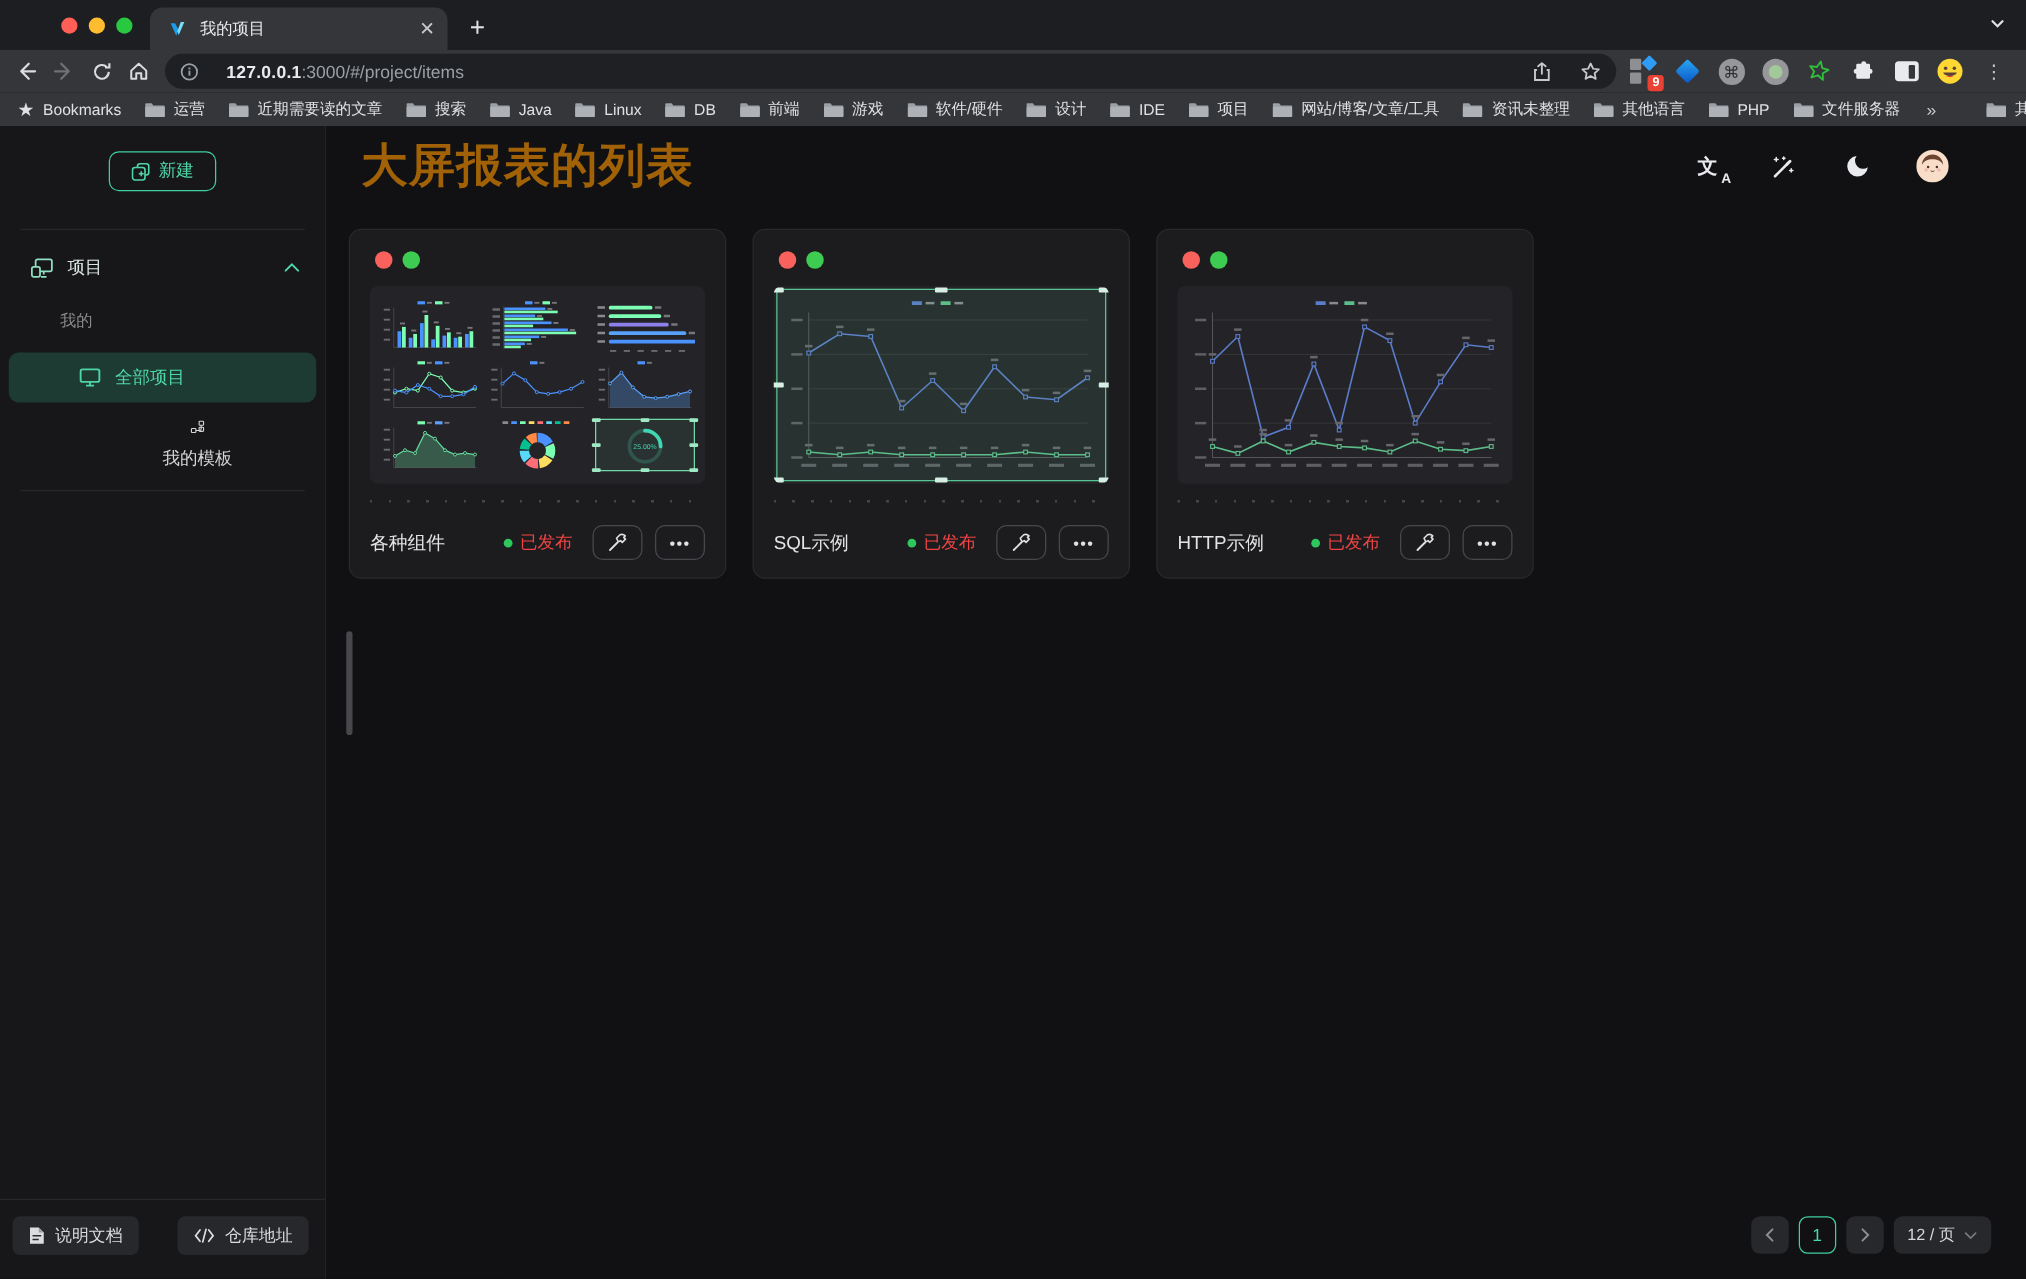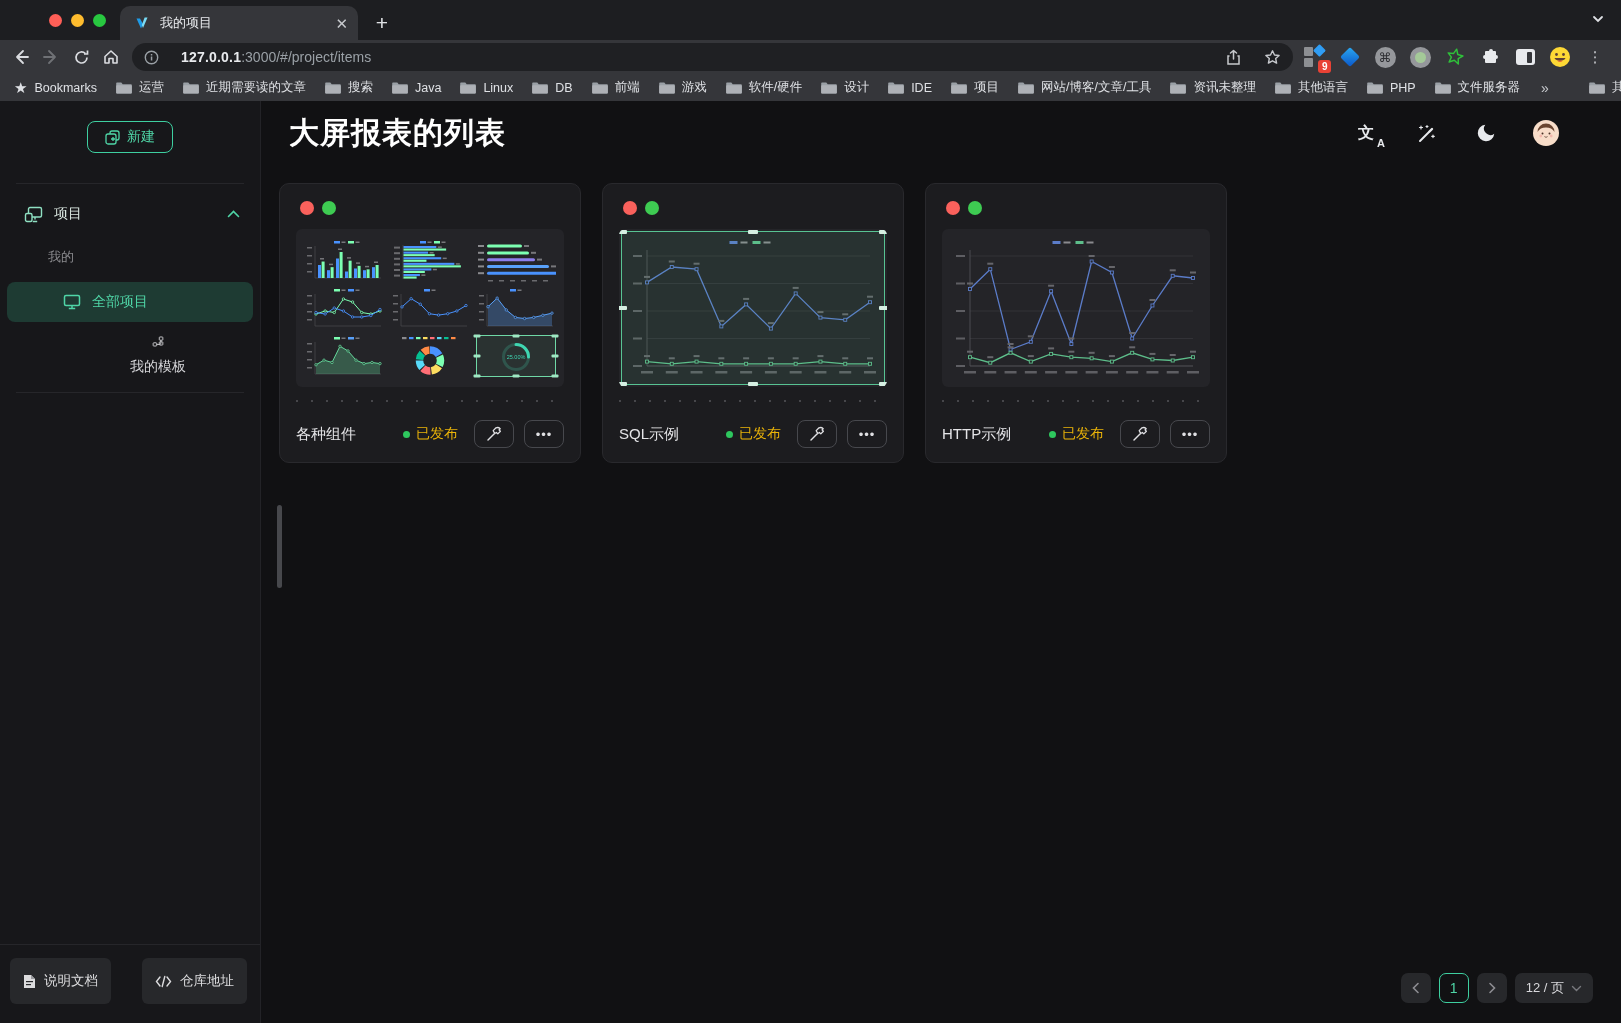--- a/index.html
+++ b/index.html
@@ -57,42 +57,42 @@
   .nav-section { display:flex; align-items:center; gap:11px; padding:21px 20px 0 24px;
     color:#d9e6e0; font-size:14px; }
   .nav-section .chev { margin-left:auto; }
   .group-label { color:#8a8a8e; font-size:13px; padding:25px 0 0 48px; }
   .nav-item { height:40px; margin:16px 7px 0; border-radius:8px; display:flex; align-items:center;
     gap:11px; padding-left:56px; color:#d5d5d8; font-size:14px; }
   .nav-item.selected { background:#1e3b33; color:#4fd6a7; }
   .nav-item.toplevel { padding-left:17px; }
   .sidebar-footer { margin-top:auto; border-top:1px solid #26262a; padding:13px 10px 19px;
     display:flex; gap:31px; }
-  .footer-btn { height:46px; background:#27282b; border-radius:6px; display:flex; align-items:center;
+  .footer-btn { height:31px; background:#27282b; border-radius:6px; display:flex; align-items:center;
     gap:8px; padding:0 13px; font-size:13.5px; color:#dcdcde; }
 
   .main { flex:1; position:relative; background:#111113; }
   .page-header { height:64px; display:flex; align-items:center; padding:0 62px 0 28px; }
-  .page-title { font-size:30px; color:#ffffff; letter-spacing:1px; }
+  .page-title { font-size:37px; color:#a16207; letter-spacing:1px; }
   .header-icons { margin-left:auto; display:flex; align-items:center; gap:34px; }
   .hicon { width:26px; height:26px; display:flex; align-items:center; justify-content:center; color:#e8eaed; }
   .transl { font-size:16px; font-weight:600; position:relative; }
   .transl i { font-style:normal; font-size:11px; position:absolute; right:-6px; bottom:-3px; }
 
   .cards { display:flex; gap:21px; padding:18px 0 0 18px; }
   .card { width:302px; height:280px; background:#1c1c1f; border:1px solid #29292d; border-radius:10px;
     padding:12px 16px 14px; display:flex; flex-direction:column; }
   .card-dots { display:flex; gap:8px; padding:5px 0 0 4px; }
   .cdot { width:14px; height:14px; border-radius:50%; }
   .thumb { margin-top:14px; height:158px; background:#242428; border-radius:6px; position:relative; overflow:hidden; }
   .dotline { margin-top:13px; height:2px;
     background-image:repeating-linear-gradient(to right,#46464a 0 2px,transparent 2px 15px); }
   .card-footer { margin-top:auto; display:flex; align-items:center; }
   .card-name { font-size:15px; color:#e4e4e7; }
-  .status { margin-left:auto; display:flex; align-items:center; gap:6px; font-size:14px; color:#eab308; }
+  .status { margin-left:auto; display:flex; align-items:center; gap:6px; font-size:14px; color:#ef4444; }
   .sdot { width:7px; height:7px; border-radius:50%; }
   .cbtn { width:40px; height:28px; border:1px solid #47484d; border-radius:8px; background:transparent;
     display:flex; align-items:center; justify-content:center; margin-left:10px; color:#e0e0e3; }
   .cbtn:first-of-type { margin-left:16px; }
   .cbtn .dots { font-size:13px; letter-spacing:1px; color:#e0e0e3; }
 
   .mini-grid { position:absolute; inset:8px 6px; display:grid;
     grid-template-columns:repeat(3,1fr); grid-template-rows:repeat(3,1fr); gap:2px; }
   .mini { position:relative; display:flex; align-items:center; justify-content:center; }
 

